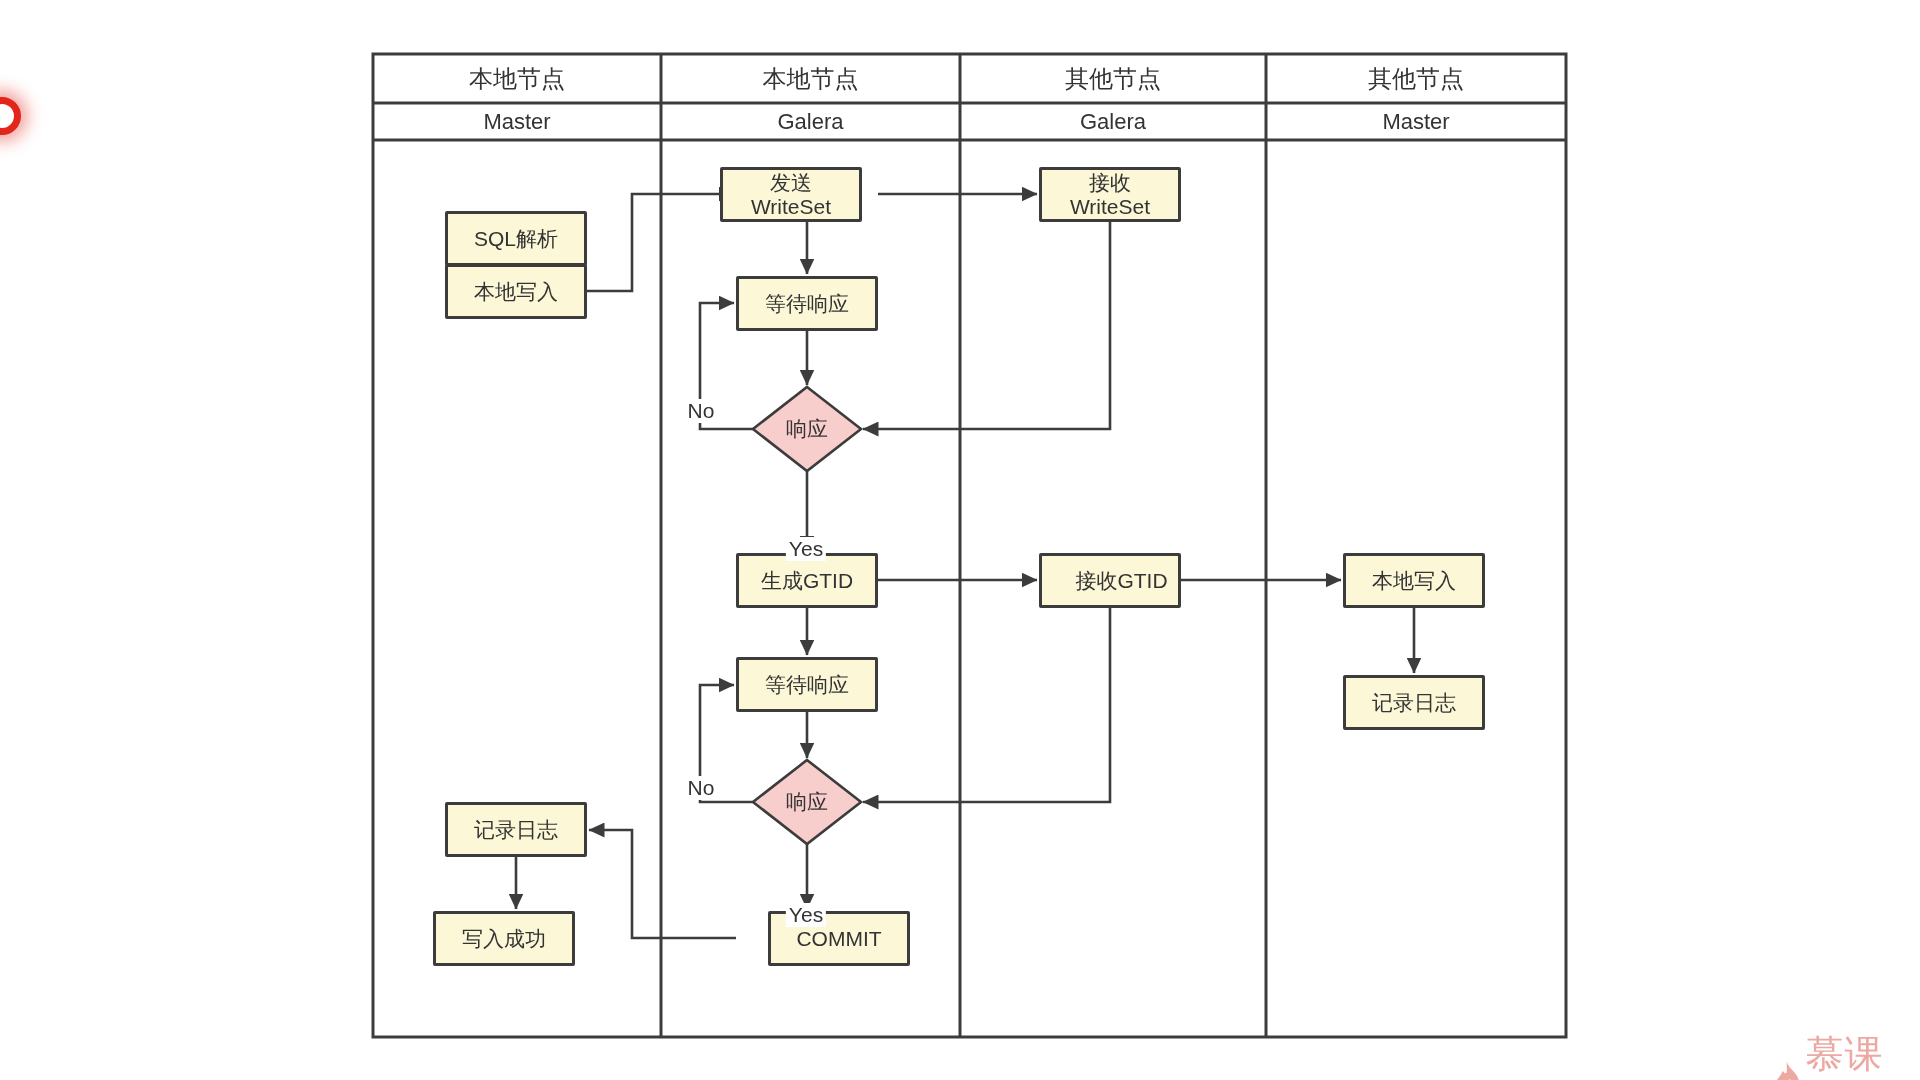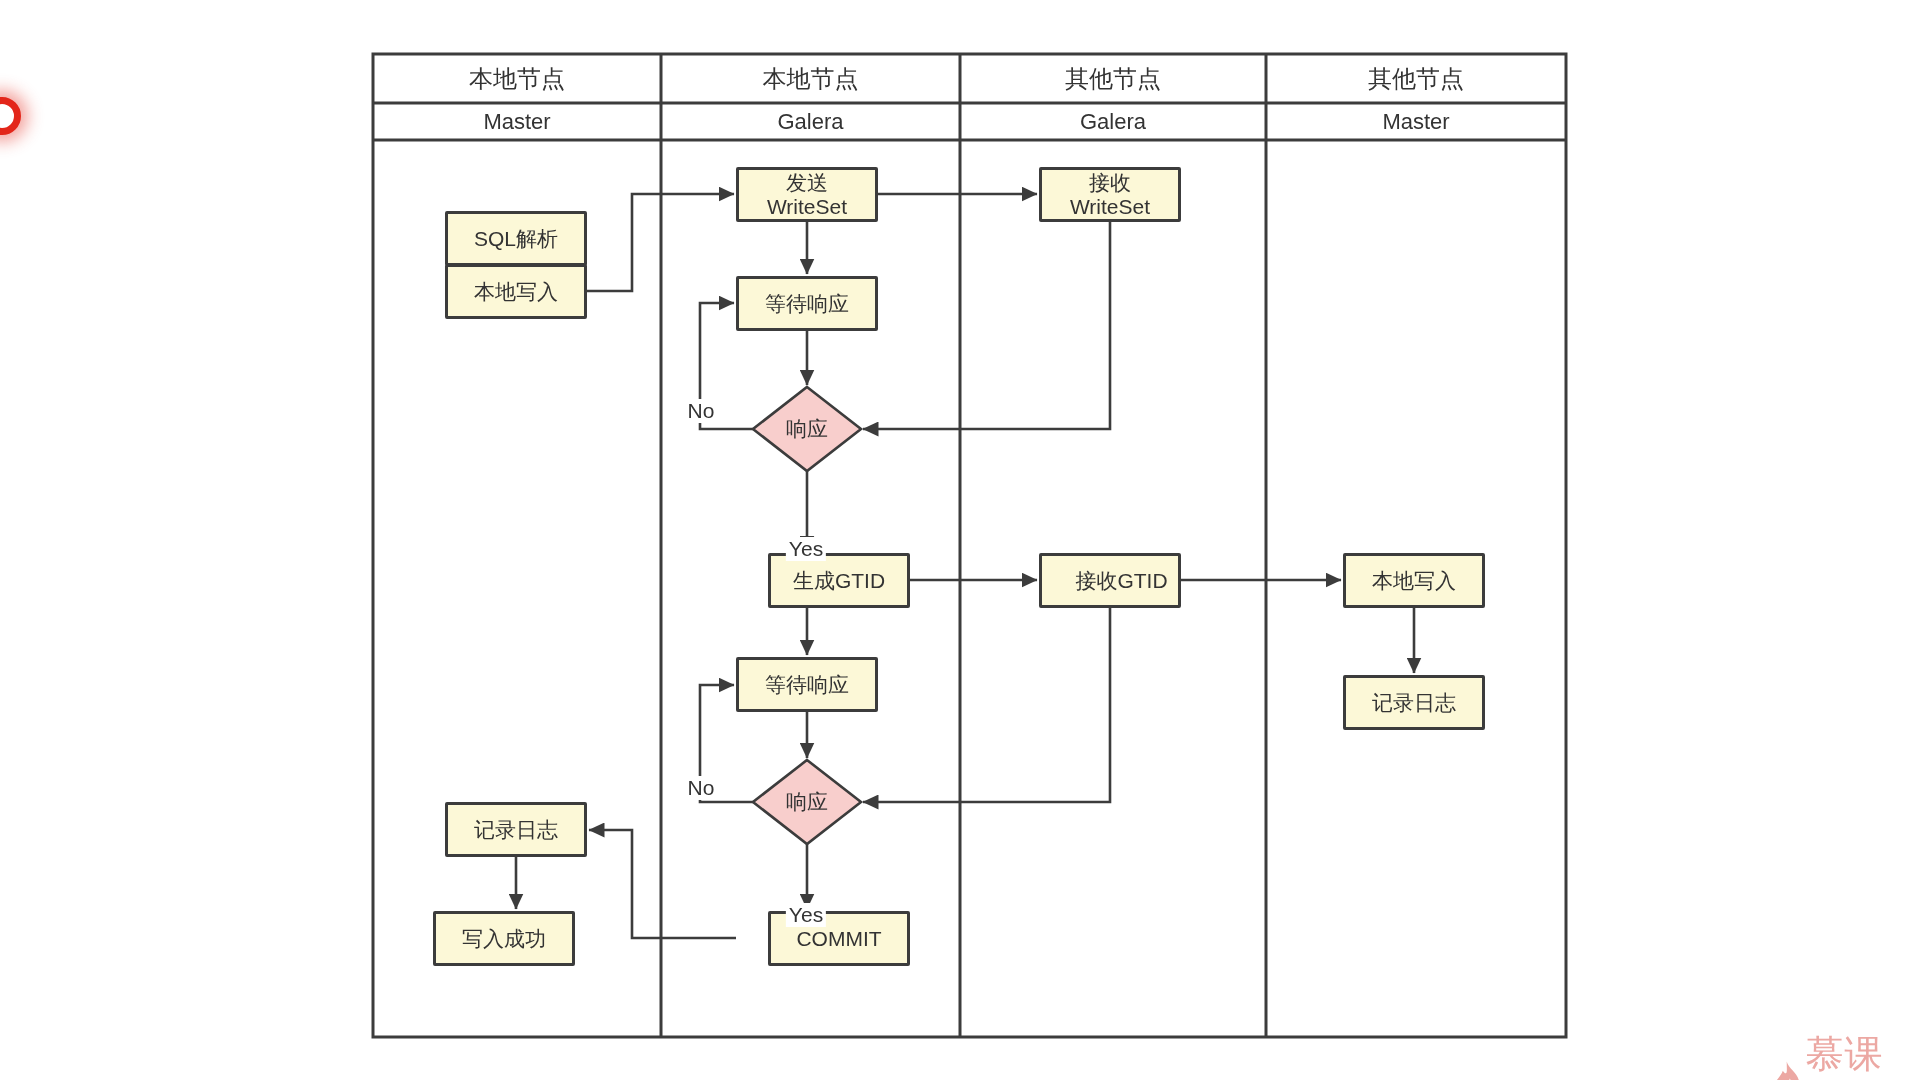--- a/index.html
+++ b/index.html
@@ -14,22 +14,22 @@
   .hrow1{font-size:24px;height:50px;top:54px;}
   .hrow2{font-size:22px;height:37px;top:103px;}
   .lane1{left:373px;width:288px;} .lane2{left:661px;width:299px;}
   .lane3{left:960px;width:306px;} .lane4{left:1266px;width:300px;}
   .node{position:absolute;width:142px;height:55px;box-sizing:border-box;
         background:var(--box-fill,#fcf8d7);border:3px solid var(--line,#3c3c3c);border-radius:2px;
         display:flex;flex-direction:column;align-items:center;justify-content:center;
         font-size:21px;line-height:1.12;color:var(--text,#333);text-align:center;}
   #n-sql-parse{left:445px;top:176px;margin-top:35px;} #n-local-write-1{left:445px;top:264px;}
   #n-log-1{left:445px;top:802px;}    #n-success{left:433px;top:911px;}
-  #n-send-ws{left:736px;top:167px;}  #n-wait-1{left:736px;top:276px;}
-  #n-gen-gtid{left:736px;top:553px;margin-left:32px;} #n-wait-2{left:736px;top:657px;}
+  #n-send-ws{left:720px;top:167px;}  #n-wait-1{left:736px;top:276px;}
+  #n-gen-gtid{left:736px;top:553px;} #n-wait-2{left:736px;top:657px;}
   #n-commit{left:768px;top:911px;}
   #n-recv-ws{left:1039px;top:167px;} #n-recv-gtid{left:1039px;top:553px;padding-left:23px;}
   #n-local-write-2{left:1343px;top:553px;} #n-log-2{left:1343px;top:675px;}
   .dlabel{position:absolute;transform:translate(-50%,-50%);font-size:21px;color:var(--text,#333);}
   #dl-1{left:807px;top:429px;} #dl-2{left:807px;top:802px;}
   .elabel{position:absolute;transform:translate(-50%,-50%);font-size:21px;color:var(--text,#333);
           background:#fff;padding:0 3px;margin-top:36px;}
   #el-no-1{left:701px;top:375px;} #el-yes-1{left:806px;top:513px;}
   #el-no-2{left:701px;top:752px;} #el-yes-2{left:806px;top:879px;}
   .red-dot{position:absolute;left:-17px;top:97px;width:38px;height:38px;border-radius:50%;

